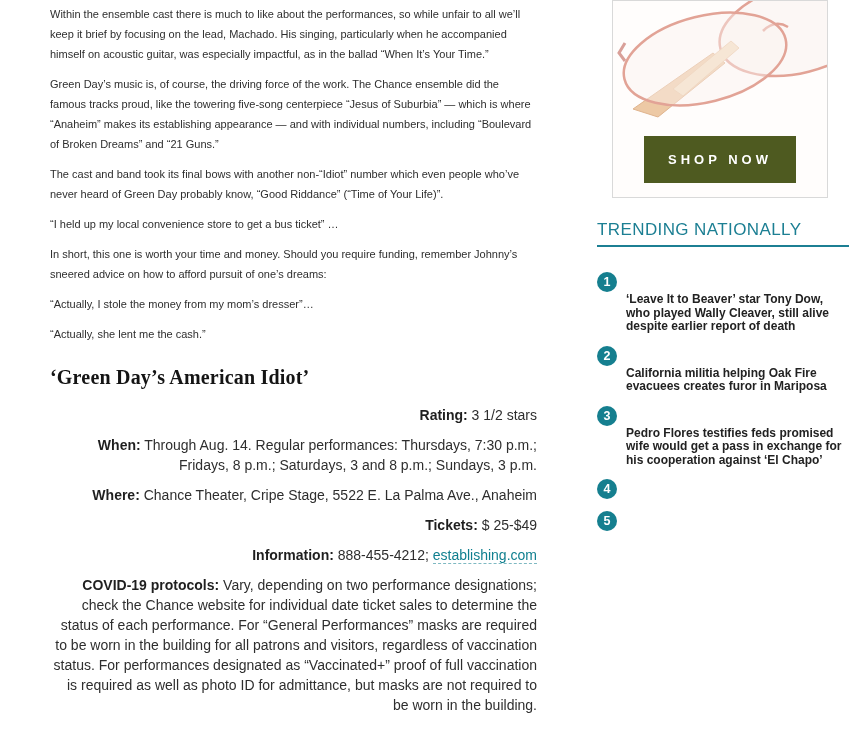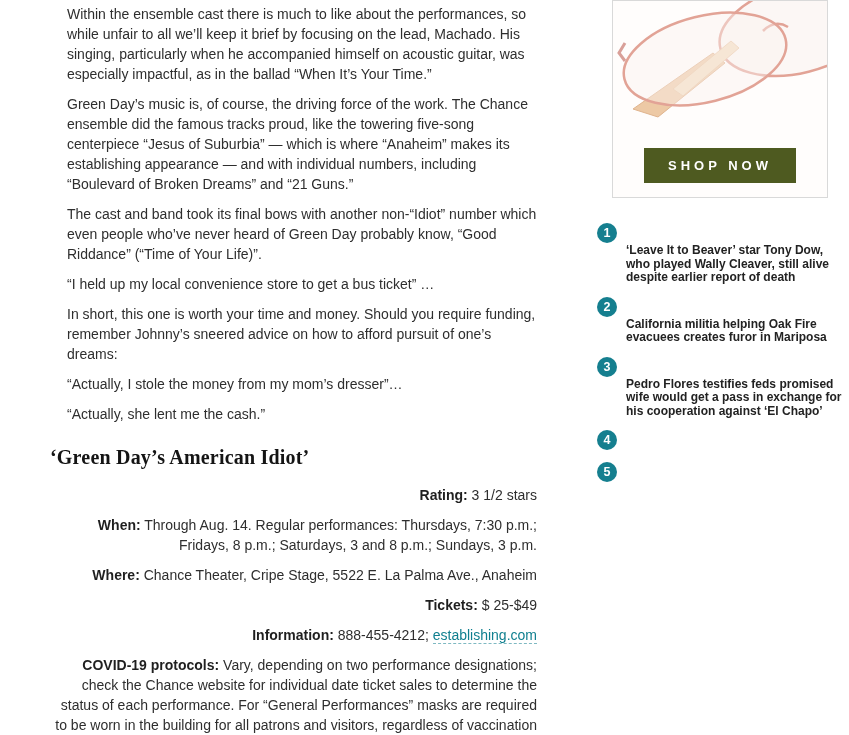--- a/index.html
+++ b/index.html
@@ -2,39 +2,39 @@
 <html><head>
 <meta charset="utf-8">
 <style>
   html,body{margin:0;padding:0;}
   body{
     width:849px;height:735px;position:relative;background:#ffffff;
     font-family:"Liberation Sans", sans-serif;color:#2e2e2e;overflow:hidden;
   }
   
   .article{position:absolute;left:50px;top:0;width:487px;padding-top:4px;}
-  .article p.body{font-size:14px;line-height:20px;margin:0 0 10px 17px;color:#2e2e2e;}
+  .article p.body{font-size:11px;line-height:20px;margin:0 0 10px 0;color:#2e2e2e;}
   .article h2{
     font-family:"Liberation Serif", serif;font-size:20px;font-weight:700;
     color:#141414;margin:22px 0 16px 0;letter-spacing:0.2px;
   }
   .detail{font-size:14px;line-height:20px;margin:0 0 10px 0;color:#2e2e2e;text-align:right;}
   .detail b{font-weight:700;color:#1f1f1f;}
   .detail a{
     color:#0f7f8f;text-decoration:none;border-bottom:1px dashed #7fb9c2;cursor:pointer;
   }
   
   .sidebar{position:absolute;left:597px;top:0;width:252px;}
   .ad{margin-left:15px;width:214px;border:1px solid #d9d9d9;background:#fff;cursor:pointer;}
   .ad-visual{position:relative;height:196px;background:#fffdfc;overflow:hidden;}
   .shop-now{
     position:absolute;left:50%;transform:translateX(-50%);bottom:14px;
     background:#4e5a20;color:#ffffff;border:none;cursor:pointer;
     font-family:"Liberation Sans", sans-serif;font-size:13px;font-weight:700;
-    letter-spacing:4px;padding:10px 24px;white-space:nowrap;
+    letter-spacing:4px;padding:16px 24px;white-space:nowrap;
   }
   .zenni-bar{
     height:44px;background:#0b0b0b;color:#ffffff;display:flex;align-items:center;
     justify-content:center;font-family:"Liberation Serif", serif;font-size:23px;
     font-weight:700;letter-spacing:7px;cursor:pointer;padding-left:7px;
   }
   
   .trending{margin-top:22px;}
   .trending-title{
     font-size:17px;letter-spacing:0.4px;color:#1c7f93;font-weight:400;
@@ -98,20 +98,21 @@
           <ellipse cx="92" cy="58" rx="83" ry="43" fill="rgba(250,242,239,0.45)" stroke="#e2a396" stroke-width="2.5"></ellipse>
         </g>
 
         <path d="M12 42 L6 52 L12 60" fill="none" stroke="#d9a099" stroke-width="3"></path>
       </svg>
       <button class="shop-now">SHOP NOW</button>
     </div>
   </div>
 
   <div class="trending">
+    <h3 class="trending-title">TRENDING NATIONALLY</h3>
     <div class="trend-list">
         <div class="trend-item">
           <span class="trend-num">1</span>
           <a href="#" class="trend-headline">‘Leave It to Beaver’ star Tony Dow, who played Wally Cleaver, still alive despite earlier report of death</a>
         </div>
         <div class="trend-item">
           <span class="trend-num">2</span>
           <a href="#" class="trend-headline">California militia helping Oak Fire evacuees creates furor in Mariposa</a>
         </div>
         <div class="trend-item">

